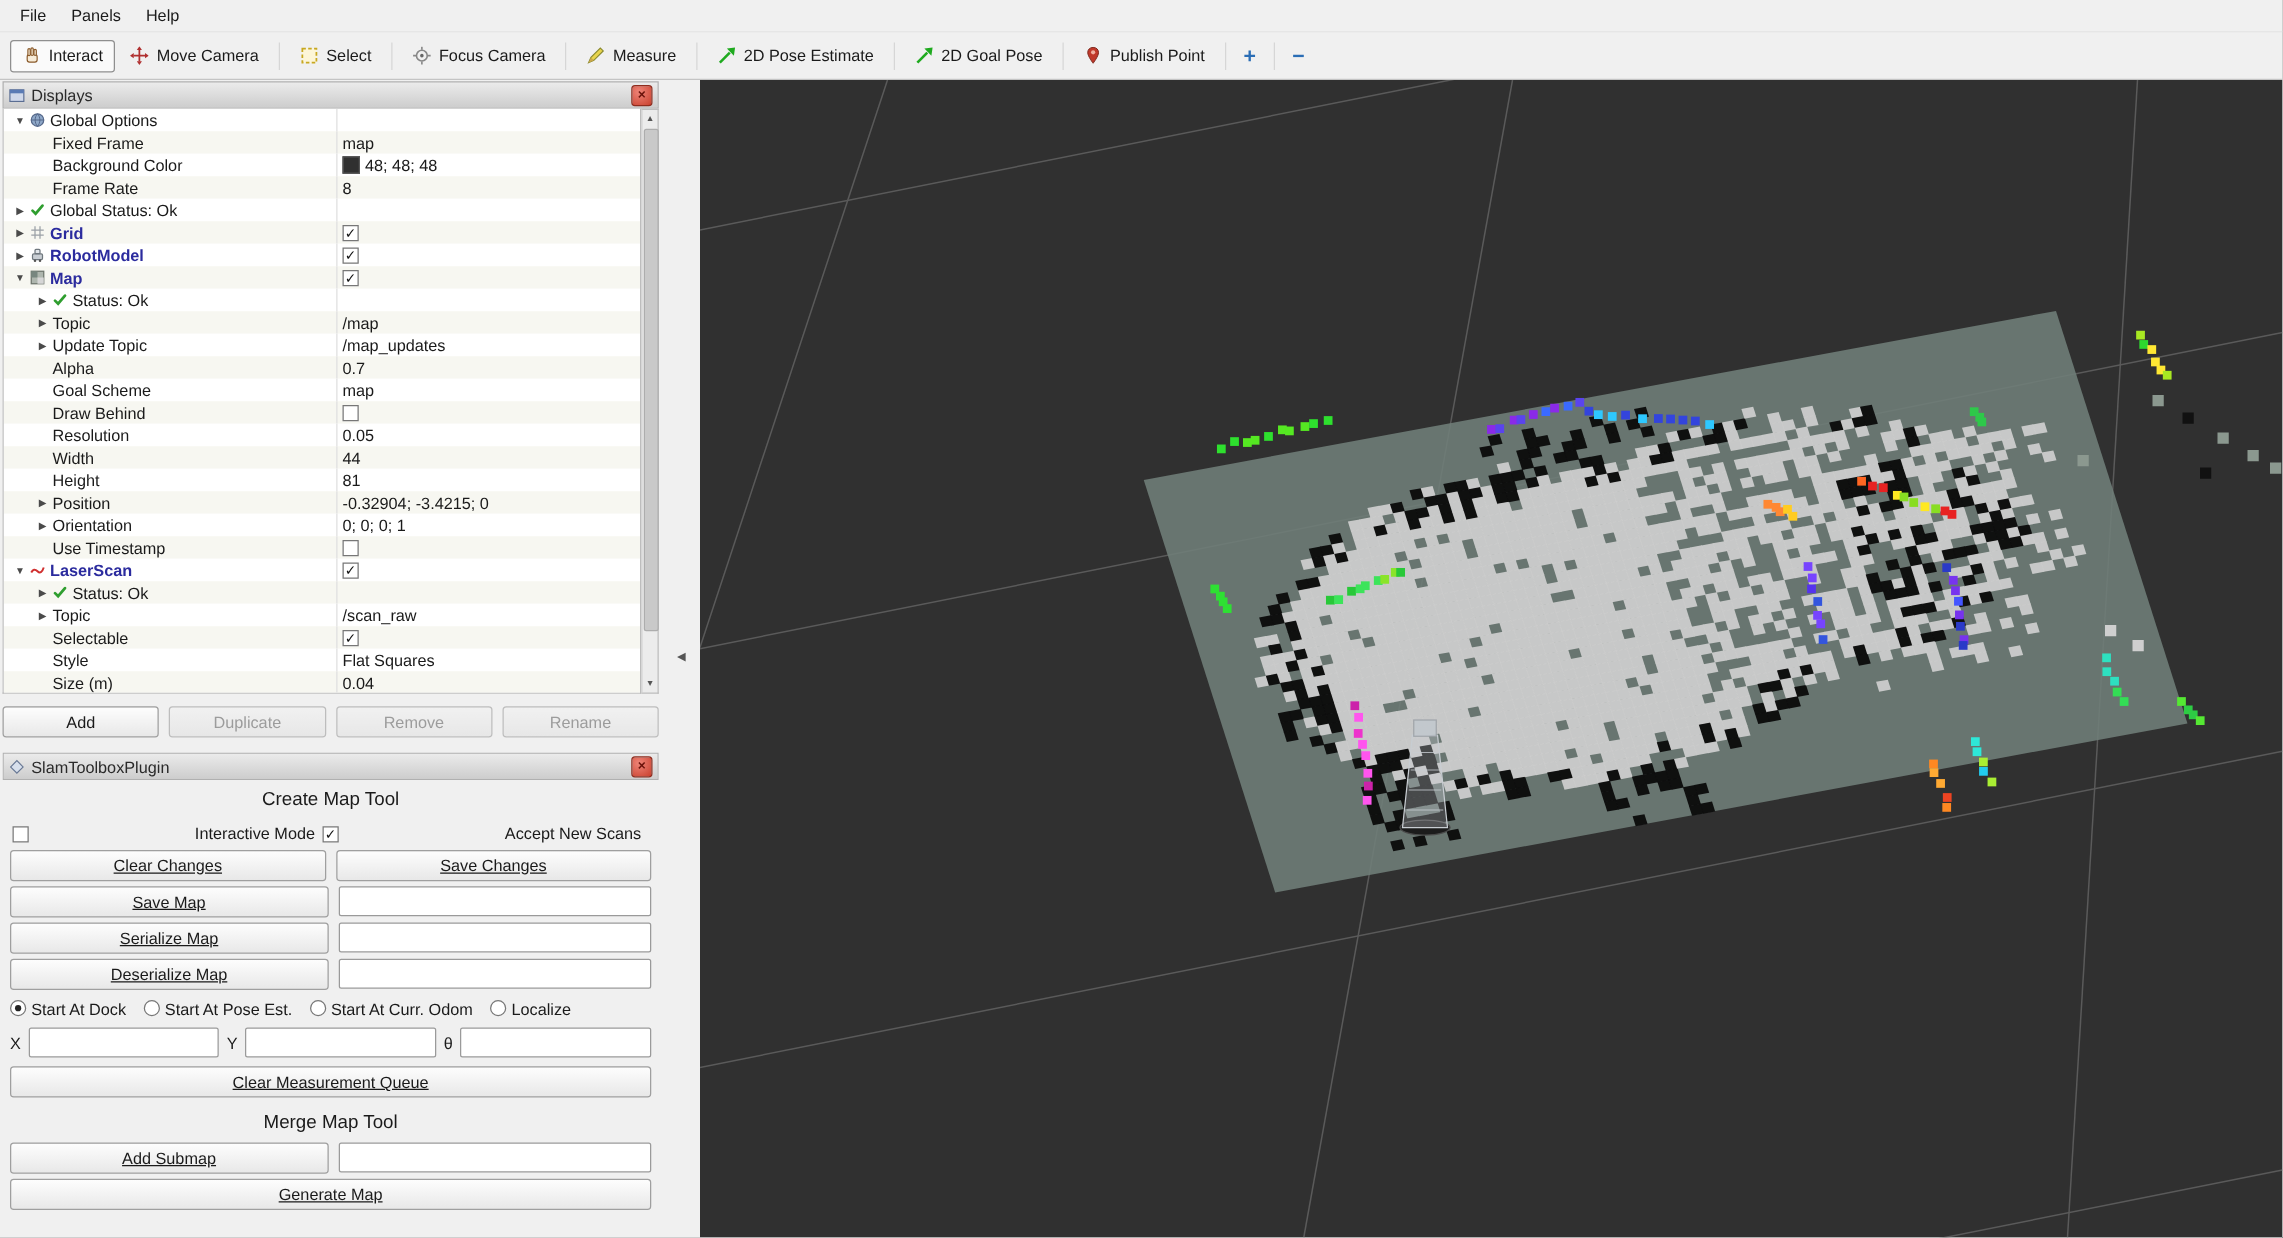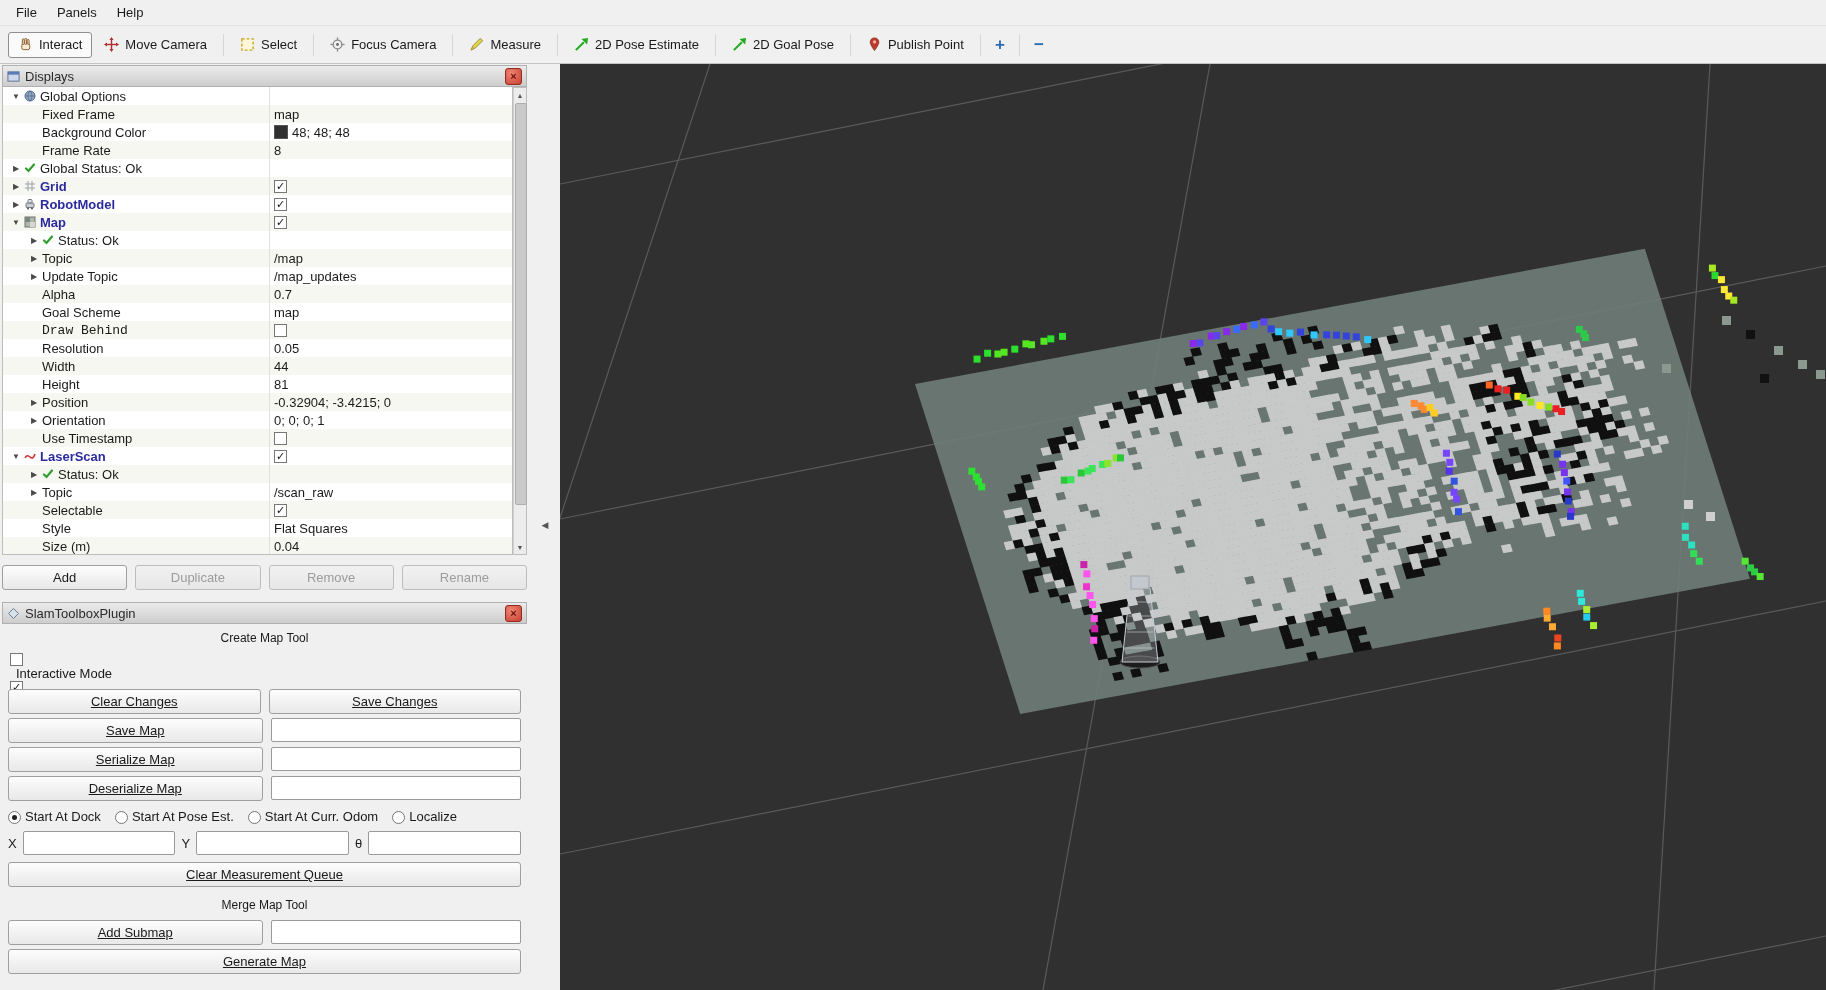--- a/index.html
+++ b/index.html
@@ -53,27 +53,27 @@
   .sb-thumb{position:absolute;left:1px;top:15px;width:10px;height:400px;background:#c9c9c9;border:1px solid #adadad;border-radius:2px;}
   #display-buttons{position:absolute;left:2px;top:501px;width:525px;height:27px;display:flex;gap:8px;}
   
   .q-btn{background:linear-gradient(#fdfdfd,#e8e8e8);border:1px solid #9f9f9f;border-radius:3px;
          font-family:"Liberation Sans",sans-serif;font-size:13px;color:#1a1a1a;height:25px;flex:1;}
   .q-btn.disabled{color:#9c9c9c;background:linear-gradient(#f1f1f1,#e7e7e7);border-color:#bdbdbd;}
   .q-input{flex:1;height:24px;box-sizing:border-box;border:1px solid #9a9a9a;border-radius:2px;background:#fff;
            font-family:"Liberation Sans",sans-serif;font-size:13px;padding:0 4px;min-width:0;}
   
   #slam-panel{position:absolute;left:2px;top:538px;width:525px;height:388px;box-sizing:border-box;overflow:hidden;}
-  .section-label{text-align:center;padding:7px 0 4px;font-size:12px;color:#1a1a1a;}
-  .im-row{display:flex;align-items:flex-start;margin:4px 8px 18px;height:18px;flex-direction:column;}
+  .section-label{text-align:center;padding:7px 0 4px;font-size:15px;color:#1a1a1a;}
+  .im-row{display:flex;align-items:flex-end;margin:4px 8px 6px;height:18px;}
   .im-row .flex1{flex:1;}
   .im-row .lbl{margin:0 6px;}
   .btn-row{display:flex;gap:8px;margin:4px 6px;text-decoration:underline;}
   .radio-row{display:flex;align-items:center;gap:14px;margin:8px 6px 6px;}
-  .radio-item{display:inline-flex;align-items:flex-end;gap:4px;}
+  .radio-item{display:inline-flex;align-items:flex-start;gap:4px;}
   .radio{position:relative;display:inline-block;width:13px;height:13px;box-sizing:border-box;border:1px solid #777;border-radius:50%;background:#fff;flex:none;}
   .radio.sel::after{content:"";position:absolute;left:3px;top:3px;right:3px;bottom:3px;background:#222;border-radius:50%;}
   .xyt-row{display:flex;align-items:center;gap:6px;margin:7px 6px;}
   .xyt-row .lbl{flex:none;}
   #collapse-handle{position:absolute;left:538px;top:450px;width:14px;height:22px;display:flex;align-items:center;justify-content:center;
                    color:#555;font-size:9px;}
   
   #vp-svg{position:absolute;left:560px;top:64px;}
 </style>
 </head>
@@ -331,21 +331,21 @@
             <div class="tval">0.7</div>
           </div>
           <div class="tree-row">
             <div class="tname" style="padding-left: 23px;">
               <span class="exp"></span>
               <span class="tlabel">Goal Scheme</span>
             </div>
             <div class="tval">map</div>
           </div>
           <div class="tree-row alt">
-            <div class="tname" style="padding-left: 23px; font-family: Liberation Mono, monospace;">
+            <div class="tname" style="padding-left: 23px;">
               <span class="exp"></span>
               <span class="tlabel">Draw Behind</span>
             </div>
             <div class="tval">
               <span class="cb"></span>
             </div>
           </div>
           <div class="tree-row">
             <div class="tname" style="padding-left: 23px;">
               <span class="exp"></span>

